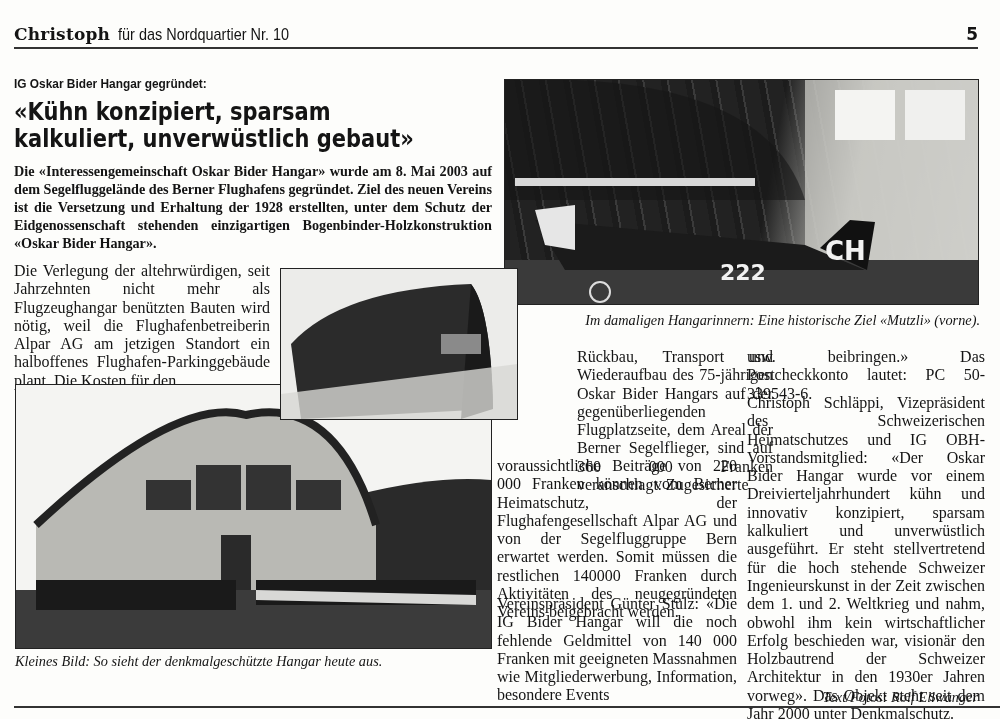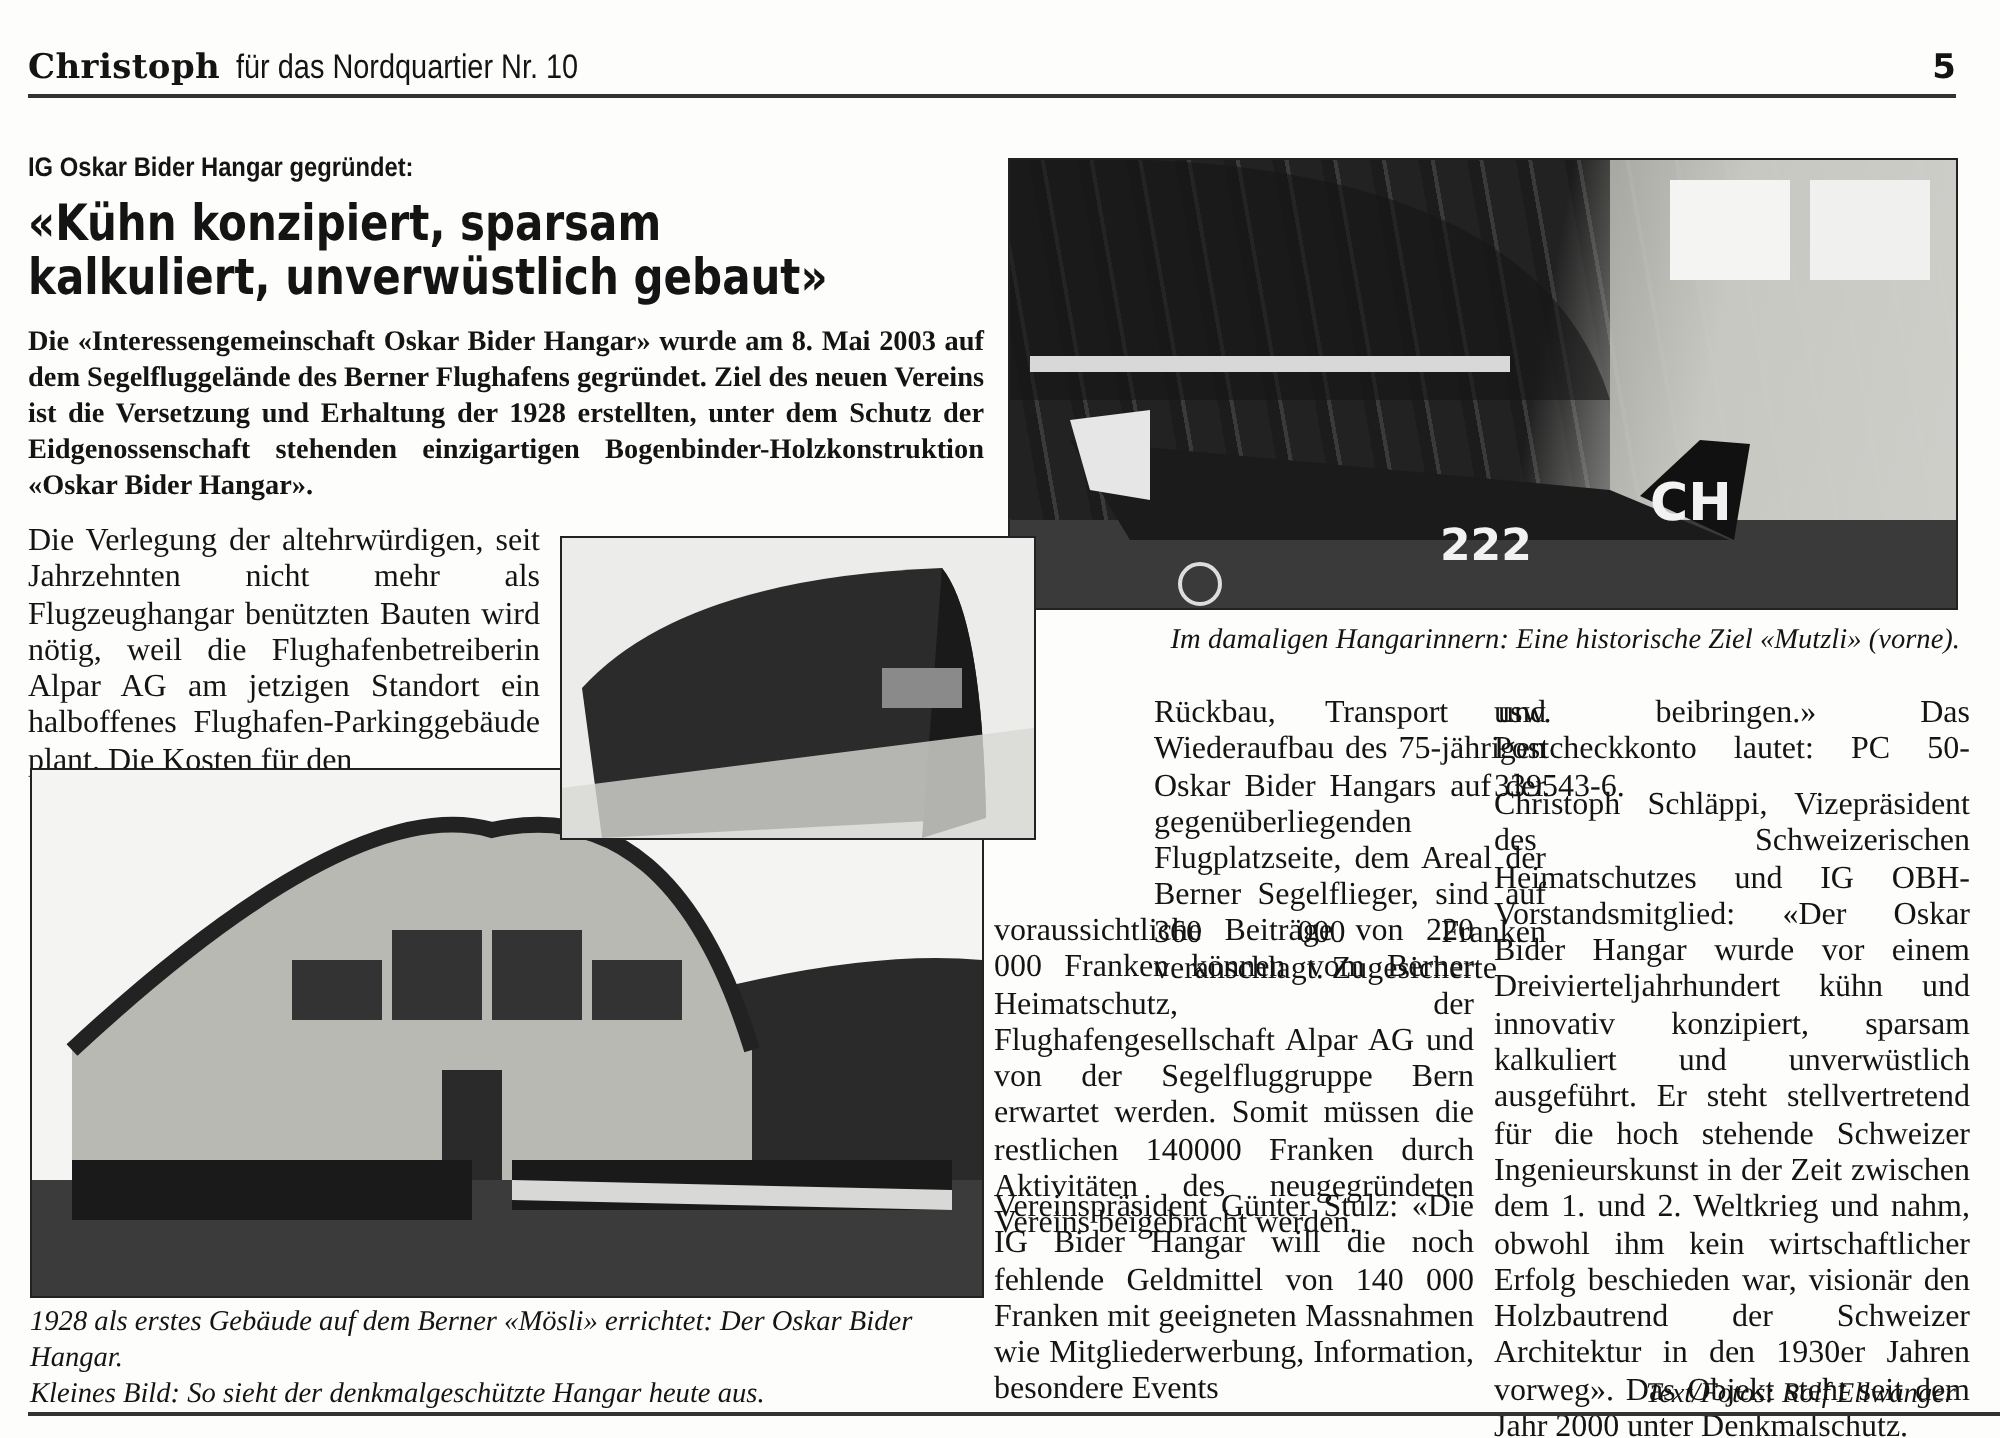--- a/index.html
+++ b/index.html
@@ -97,21 +97,20 @@
     <rect x="205" y="150" width="30" height="60" fill="#2a2a2a"></rect>
     <rect x="0" y="205" width="475" height="58" fill="#3b3b3b"></rect>
     <g fill="#1a1a1a">
       <rect x="20" y="195" width="200" height="30"></rect>
       <rect x="240" y="195" width="220" height="25"></rect>
     </g>
     <polygon points="240,205 460,210 460,220 240,215" fill="#d8d8d6"></polygon>
   </svg>
 </div>
 <div class="abs caption" style="left:15px; top:652px; width:480px;">
-  <div>1928 als erstes Gebäude auf dem Berner «Mösli» errichtet: Der Oskar Bider Hangar.</div>
   <div>Kleines Bild: So sieht der denkmalgeschützte Hangar heute aus.</div>
 </div>
 
 <div class="abs body-text col2a">Rückbau, Transport und Wiederaufbau des 75-jährigen Oskar Bider Hangars auf der gegenüberliegenden Flugplatzseite, dem Areal der Berner Segelflieger, sind auf 360 000 Franken veranschlagt. Zugesicherte</div>
 <div class="abs body-text col2b">voraussichtliche Beiträge von 220 000 Franken können vom Berner Heimatschutz, der Flughafengesellschaft Alpar AG und von der Segelfluggruppe Bern erwartet werden. Somit müssen die restlichen 140000 Franken durch Aktivitäten des neugegründeten Vereins beigebracht werden.</div>
 <div class="abs body-text col2c">Vereinspräsident Günter Stulz: «Die IG Bider Hangar will die noch fehlende Geldmittel von 140 000 Franken mit geeigneten Massnahmen wie Mitgliederwerbung, Information, besondere Events</div>
 
 <div class="abs body-text col3">usw. beibringen.» Das Postcheckkonto lautet: PC 50-339543-6.</div>
 <div class="abs body-text col3b">Christoph Schläppi, Vizepräsident des Schweizerischen Heimatschutzes und IG OBH-Vorstandsmitglied: «Der Oskar Bider Hangar wurde vor einem Dreivierteljahrhundert kühn und innovativ konzipiert, sparsam kalkuliert und unverwüstlich ausgeführt. Er steht stellvertretend für die hoch stehende Schweizer Ingenieurskunst in der Zeit zwischen dem 1. und 2. Weltkrieg und nahm, obwohl ihm kein wirtschaftlicher Erfolg beschieden war, visionär den Holzbautrend der Schweizer Architektur in den 1930er Jahren vorweg». Das Objekt steht seit dem Jahr 2000 unter Denkmalschutz.</div>
 <div class="abs byline">Text/Fotos: Rolf Ellwanger</div>

